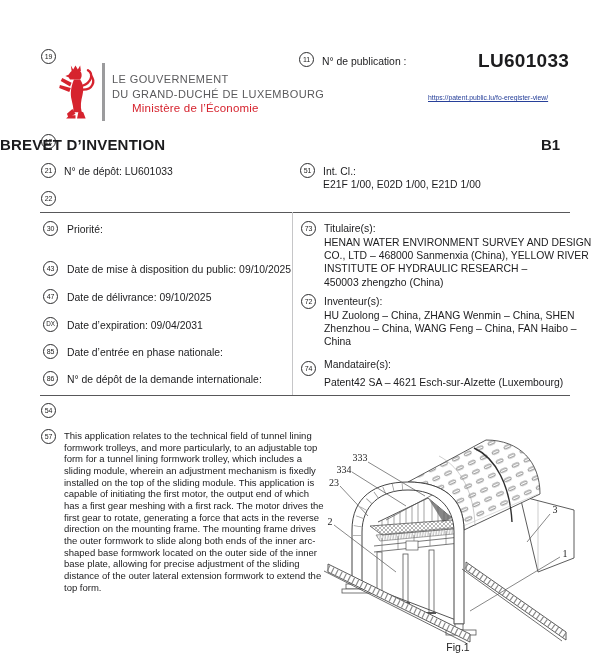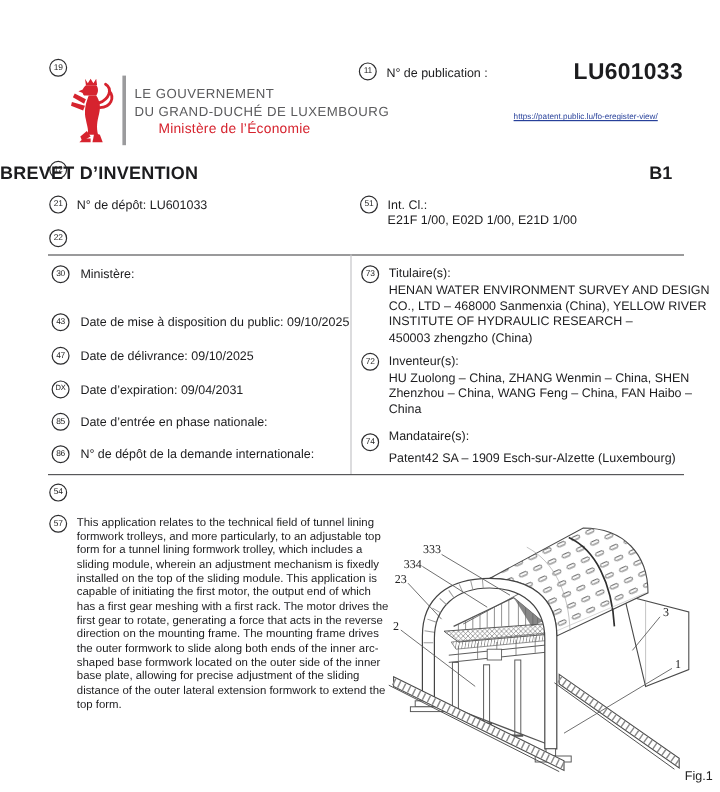--- a/index.html
+++ b/index.html
@@ -21,21 +21,21 @@
   .rule-v{position:absolute;width:1px;background:#c6c6c8;}
   .bigtitle{position:absolute;left:0;width:600px;text-align:left;font-size:15px;font-weight:bold;letter-spacing:.2px;}
   .kind{position:absolute;font-size:15px;font-weight:bold;}
   .pubnum{position:absolute;font-size:19px;font-weight:bold;letter-spacing:.3px;}
   .reglink{position:absolute;font-size:6.8px;color:#27409a;text-decoration:underline;letter-spacing:0;}
   .lines{position:absolute;font-size:10.4px;line-height:13.2px;white-space:nowrap;}
   .abstract{
     position:absolute;font-size:9.5px;line-height:11.65px;white-space:normal;
     color:#1b1b1d;text-align:left;
   }
-  .figcap{position:absolute;font-size:10.5px;color:#222;text-align:right;}
+  .figcap{position:absolute;font-size:10.5px;color:#222;text-align:center;}
   .fig-label{font-family:"Liberation Serif",serif;font-size:10px;fill:#222;}
 </style>
 </head>
 <body>
 
 <div class="page">
 
   <span class="inid" style="left:41px;top:49px">19</span>
 
   <svg class="abs" style="left:52px;top:64px" width="47" height="56" viewBox="0 0 60 72">
@@ -79,21 +79,21 @@
   <div class="t" style="left:323px;top:165px">Int. Cl.:</div>
   <div class="t" style="left:323px;top:178px">E21F 1/00, E02D 1/00, E21D 1/00</div>
 
   <span class="inid" style="left:41px;top:191px">22</span>
 
   <div class="rule-h" style="left:40px;top:212px;width:530px"></div>
   <div class="rule-v" style="left:292px;top:212px;height:183px"></div>
   <div class="rule-h" style="left:40px;top:395px;width:530px"></div>
 
   <span class="inid" style="left:43px;top:221px">30</span>
-  <div class="t" style="left:67px;top:223px">Ministère:</div>
+  <div class="t" style="left:67px;top:223px">Priorité:</div>
 
   <span class="inid" style="left:43px;top:261px">43</span>
   <div class="t" style="left:67px;top:263px">Date de mise à disposition du public: 09/10/2025</div>
 
   <span class="inid" style="left:43px;top:289px">47</span>
   <div class="t" style="left:67px;top:291px">Date de délivrance: 09/10/2025</div>
 
   <span class="inid" style="left:43px;top:317px;font-size:6.3px">DX</span>
   <div class="t" style="left:67px;top:319px">Date d’expiration: 09/04/2031</div>
 
@@ -116,21 +116,21 @@
   <div class="t" style="left:324px;top:295px">Inventeur(s):</div>
   <div class="lines" style="left:324px;top:309px">
     <div>HU Zuolong – China, ZHANG Wenmin – China, SHEN</div>
     <div>Zhenzhou – China, WANG Feng – China, FAN Haibo –</div>
     <div>China</div>
   </div>
 
   <span class="inid" style="left:301px;top:361px">74</span>
   <div class="t" style="left:324px;top:358px">Mandataire(s):</div>
   <div class="lines" style="left:324px;top:376px">
-    <div>Patent42 SA – 1909 Esch-sur-Alzette (Luxembourg)</div>
+    <div>Patent42 SA – 4621 Esch-sur-Alzette (Luxembourg)</div>
   </div>
 
   <span class="inid" style="left:41px;top:403px">54</span>
 
   <span class="inid" style="left:41px;top:429px">57</span>
   <div class="abstract" style="left:64px;top:430px;width:262px">This application relates to the technical field of tunnel lining formwork trolleys, and more particularly, to an adjustable top form for a tunnel lining formwork trolley, which includes a sliding module, wherein an adjustment mechanism is fixedly installed on the top of the sliding module. This application is capable of initiating the first motor, the output end of which has a first gear meshing with a first rack. The motor drives the first gear to rotate, generating a force that acts in the reverse direction on the mounting frame. The mounting frame drives the outer formwork to slide along both ends of the inner arc-shaped base formwork located on the outer side of the inner base plate, allowing for precise adjustment of the sliding distance of the outer lateral extension formwork to extend the top form.</div>
 
   <svg class="abs" style="left:322px;top:426px" width="272" height="224" viewBox="0 0 272 224">
     <defs>
       <pattern id="perf" width="13" height="10" patternUnits="userSpaceOnUse" patternTransform="rotate(-24)">

